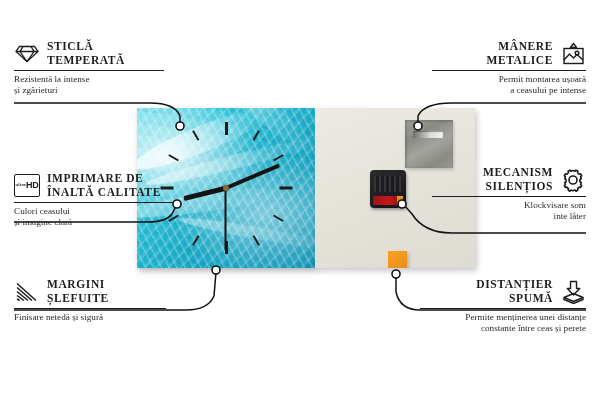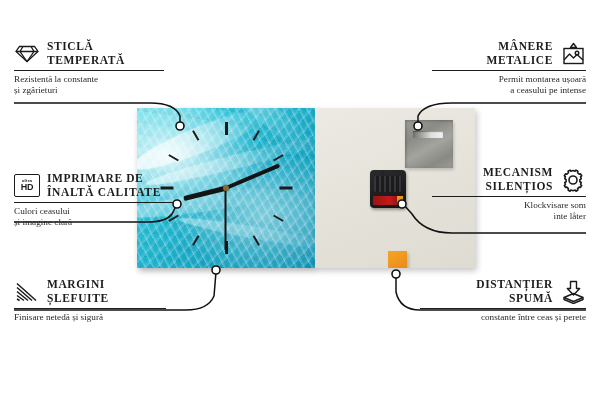--- a/index.html
+++ b/index.html
@@ -70,21 +70,21 @@
   .feature .head{display:flex;align-items:center;gap:7px;}
   .feature.right .head{justify-content:flex-end;}
   .title{font-family:"Liberation Serif",serif;font-weight:bold;font-size:11.5px;
          letter-spacing:.6px;color:#1d1d1d;line-height:13.5px;text-transform:uppercase;}
   .feature.right .title{text-align:right;font-family:Liberation Serif, serif;}
   .rule{height:0;border-top:1.2px solid #1c1c1c;margin:3px 0 3px 0;}
   .desc{font-family:"Liberation Serif",serif;font-size:9.2px;color:#2a2a2a;line-height:11px;}
   .feature.right .desc{text-align:right;}
   .ico{flex:0 0 auto;width:26px;height:24px;display:flex;align-items:center;justify-content:center;color:#1b1b1b;}
   .hd-box{width:24px;height:21px;border:1.6px solid #1b1b1b;border-radius:2px;display:flex;
-    flex-direction:column;align-items:center;justify-content:center;line-height:1;text-align:center;}
+    flex-direction:row;align-items:center;justify-content:center;line-height:1;text-align:center;}
   .hd-ultra{font-family:"Liberation Sans",sans-serif;font-size:4.4px;font-weight:bold;letter-spacing:.2px;}
   .hd-main{font-family:"Liberation Sans",sans-serif;font-size:9px;font-weight:bold;letter-spacing:-.2px;margin-top:.5px;}
 
   
   #f-glass{left:14px;top:40px;width:150px;}
   #f-print{left:14px;top:172px;width:160px;}
   #f-edges{left:14px;top:278px;width:152px;}
   #f-handles{left:432px;top:40px;width:154px;}
   #f-mech{left:432px;top:166px;width:154px;}
   #f-spacer{left:420px;top:278px;width:166px;}
@@ -160,21 +160,21 @@
           <path d="M4.5 2.5h15l3.5 5-11 10L1 7.5z"></path>
           <path d="M1 7.5h22M8 2.5l-3 5 7 10M16 2.5l3 5-7 10M8 7.5h8"></path>
         </svg>
       </span>
       <div>
         <div class="title">STICLĂ</div>
         <div class="title">TEMPERATĂ</div>
       </div>
     </div>
     <div class="rule"></div>
-    <div class="desc">Rezistentă la constante</div>
+    <div class="desc">Rezistentă la intense</div>
     <div class="desc">și zgârieturi</div>
   </div>
 
   <div class="feature left" id="f-print">
     <div class="head">
       <span class="ico">
         <span class="hd-box">
           <span class="hd-ultra">ultra</span>
           <span class="hd-main">HD</span>
         </span>
@@ -251,16 +251,17 @@
       </div>
       <span class="ico">
         <svg width="25" height="24" viewBox="0 0 25 24" stroke="#1b1b1b" stroke-width="1.4" fill="none" stroke-linejoin="round">
           <path d="M9.5 1.5h6v7h3.2l-6.2 6.5L6.3 8.5h3.2z"></path>
           <path d="M12.5 13.5l9.5 4-9.5 4-9.5-4z"></path>
           <path d="M3 17.5v2l9.5 4 9.5-4v-2"></path>
         </svg>
       </span>
     </div>
     <div class="rule"></div>
+    <div class="desc">Permite menținerea unei distanțe</div>
     <div class="desc">constante între ceas și perete</div>
   </div>
 
 </div>
 
 </body></html>

